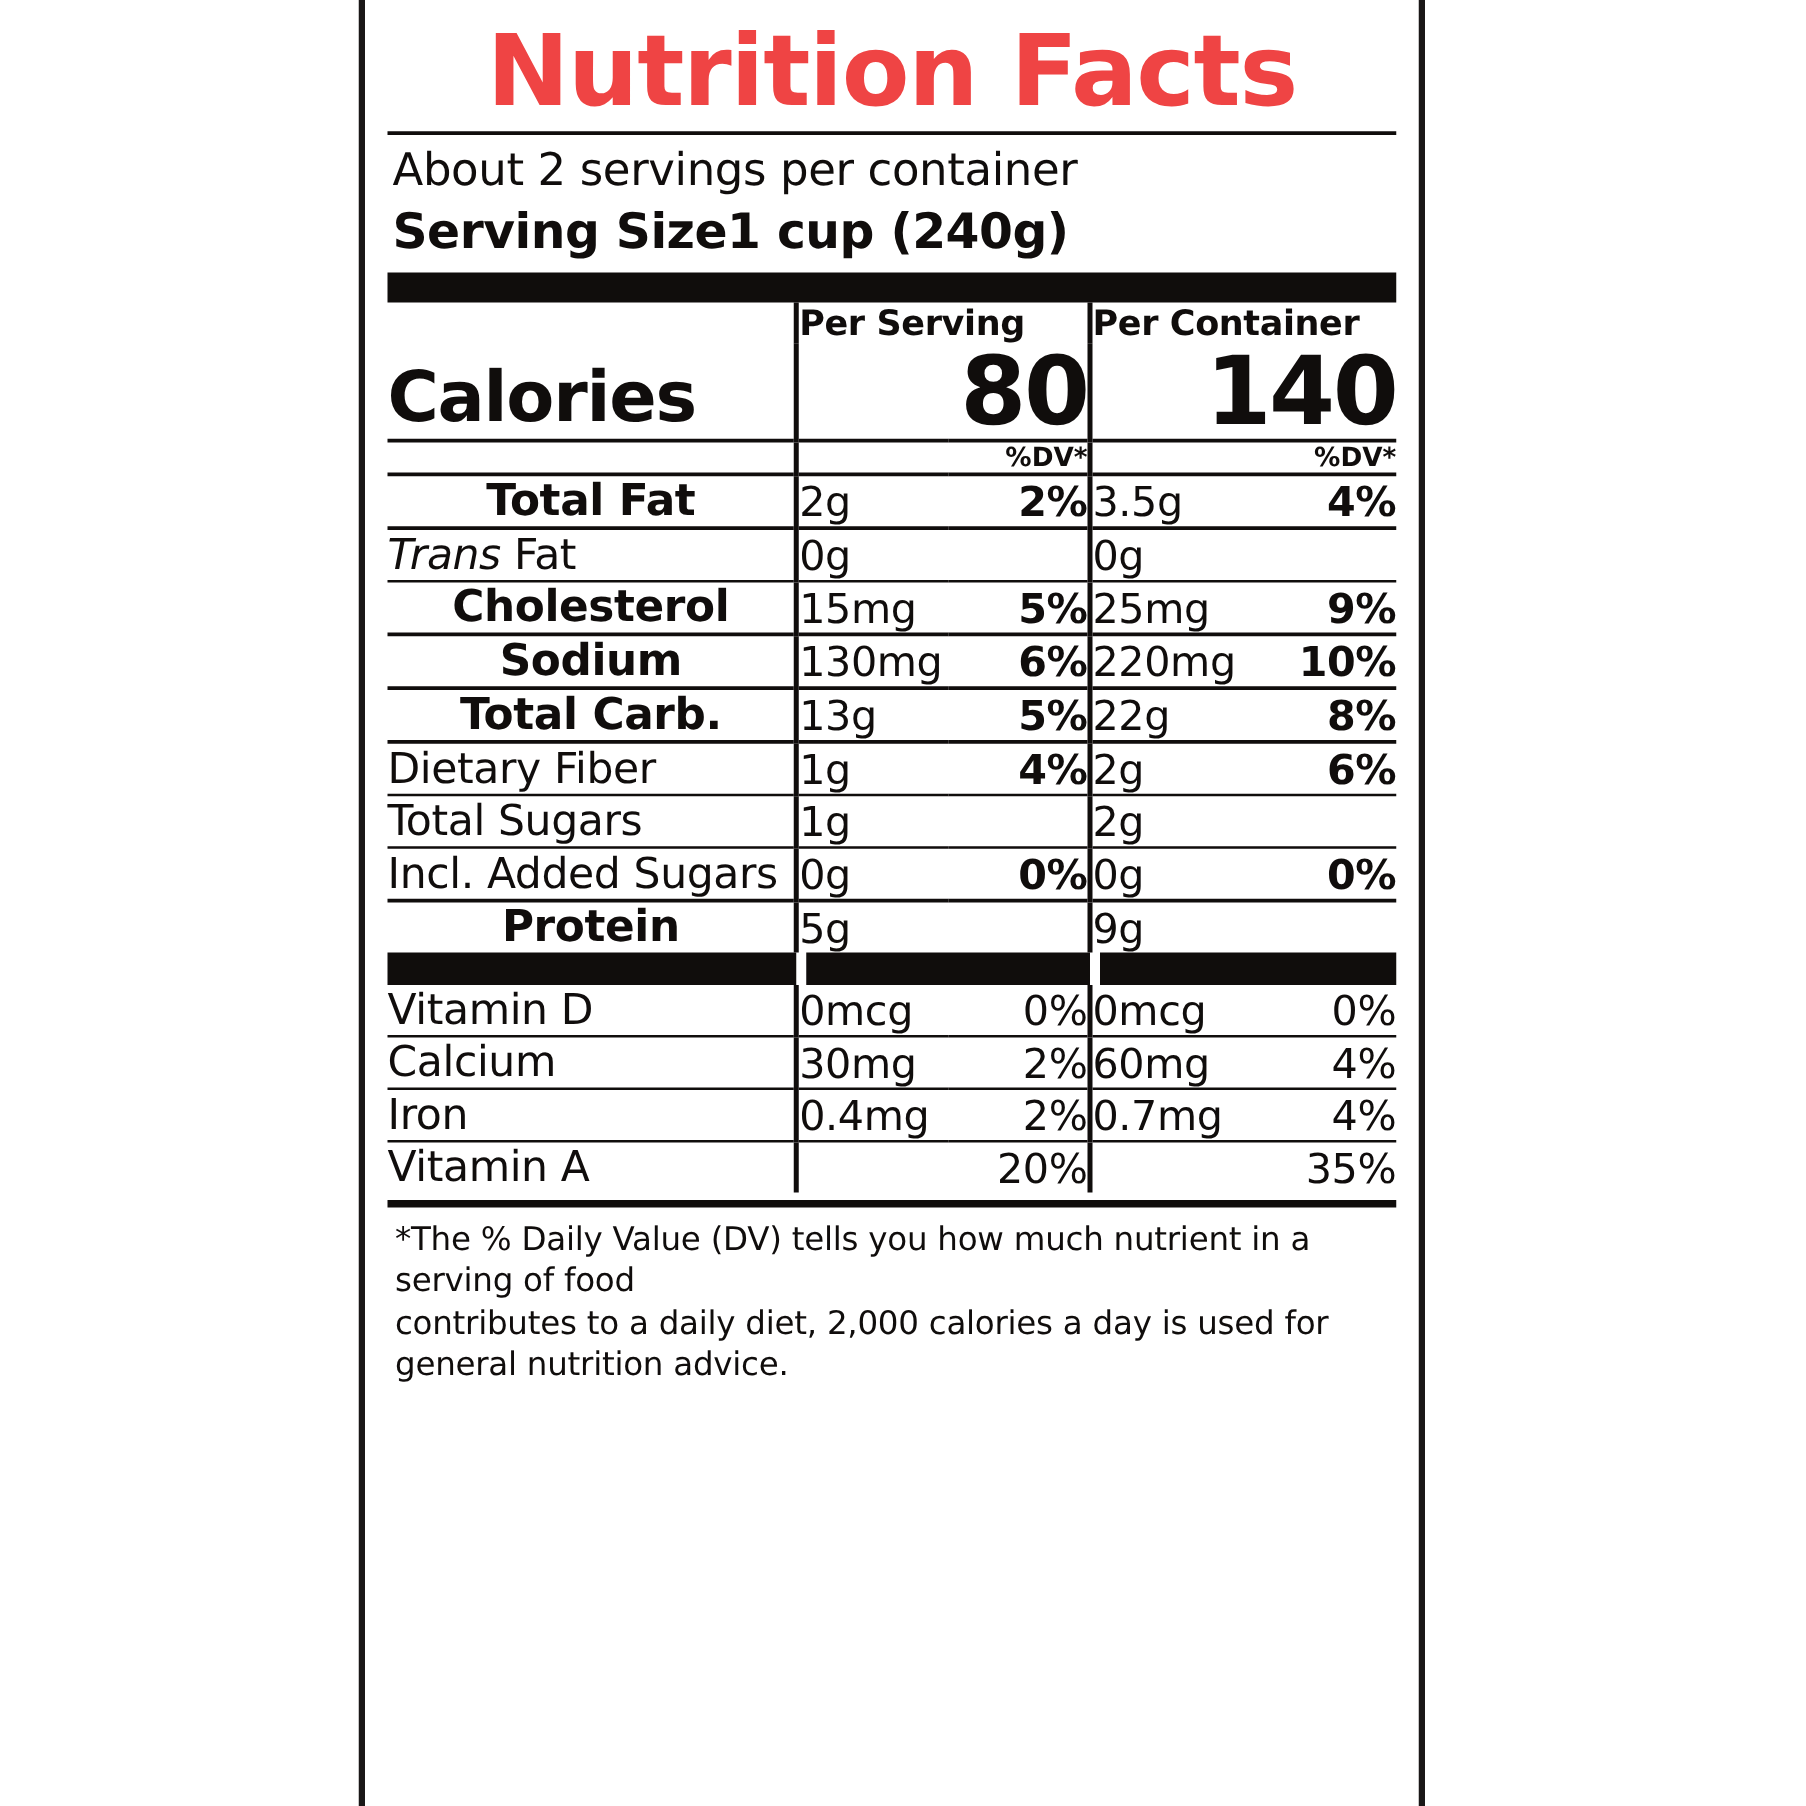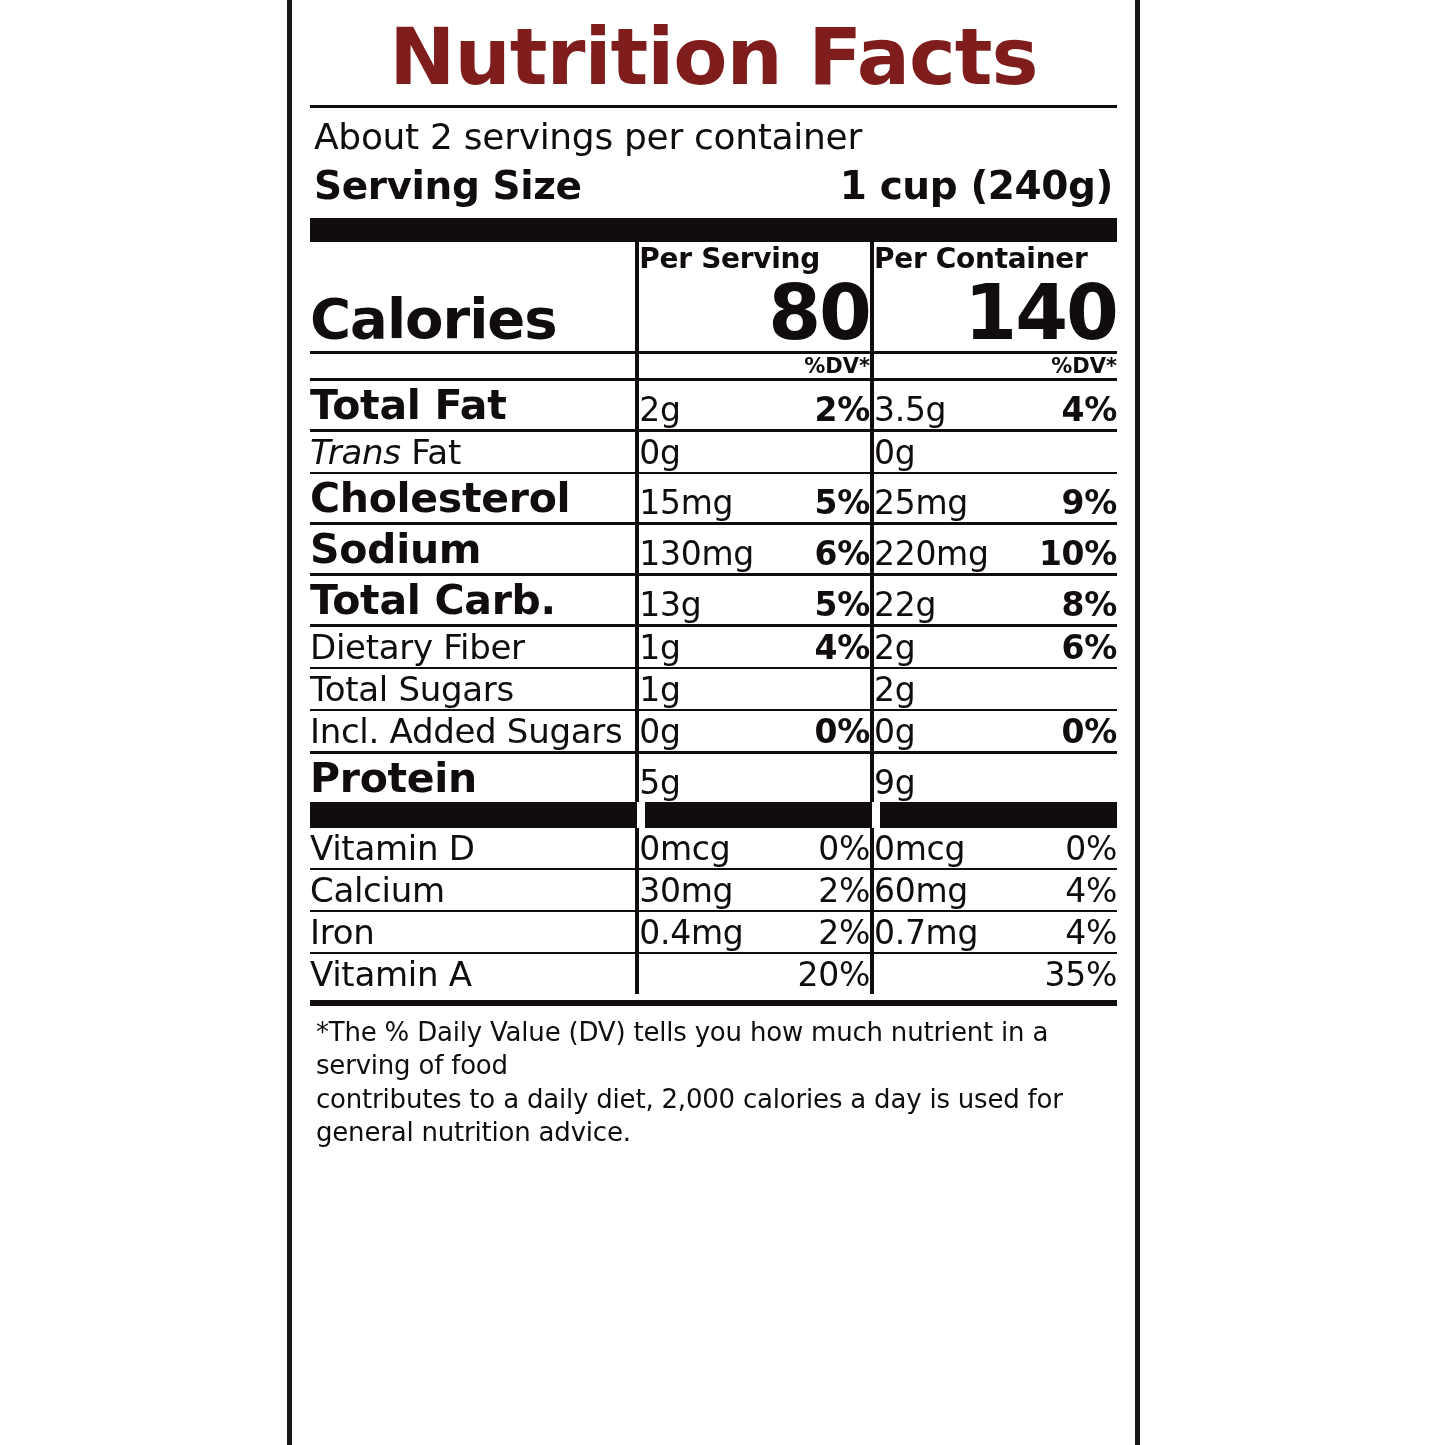--- a/index.html
+++ b/index.html
@@ -31,34 +31,34 @@
   
   .title {
     font-family: "DejaVu Sans", sans-serif;
     font-weight: bold;
     font-size: 79px;
     line-height: 1;
     letter-spacing: -1px;
     text-align: center;
     padding-top: 18px;
     padding-bottom: 8px;
-    color: #7f1d1d;
+    color: #ef4444;
   }
   .rule-thin  { height: 3px;  background: #100d0c; }
   .rule-med   { height: 6px;  background: #100d0c; }
   .rule-thick { height: 24px; background: #100d0c; }
 
   .servings {
     font-size: 36px;
     padding: 8px 0 2px 4px;
     letter-spacing: -0.3px;
   }
   .serving-size-row {
     display: flex;
-    justify-content: space-between;
+    justify-content: flex-start;
     align-items: baseline;
     font-weight: bold;
     font-size: 39px;
     padding: 4px 4px 10px 4px;
     letter-spacing: -0.4px;
   }
 
   
   table.nf {
     width: 100%;
@@ -103,21 +103,21 @@
     font-size: 21px;
     text-align: right;
     padding: 4px 14px 4px 0;
   }
 
   .nut-name {
     font-size: 34px;
     padding: 7px 0 7px 6px;
     letter-spacing: -0.3px;
   }
-  .nut-name.bold { font-weight: bold; font-size: 41px; }
+  .nut-name.bold { font-weight: bold; font-size: 35px; text-align: center; }
   .indent1 { padding-left: 34px; }
   .indent2 { padding-left: 66px; margin-left: 33px; }
   .italic  { font-style: italic; }
 
   .amt {
     font-size: 33px;
     padding: 7px 0 7px 10px;
     text-align: left;
     letter-spacing: -0.3px;
   }

